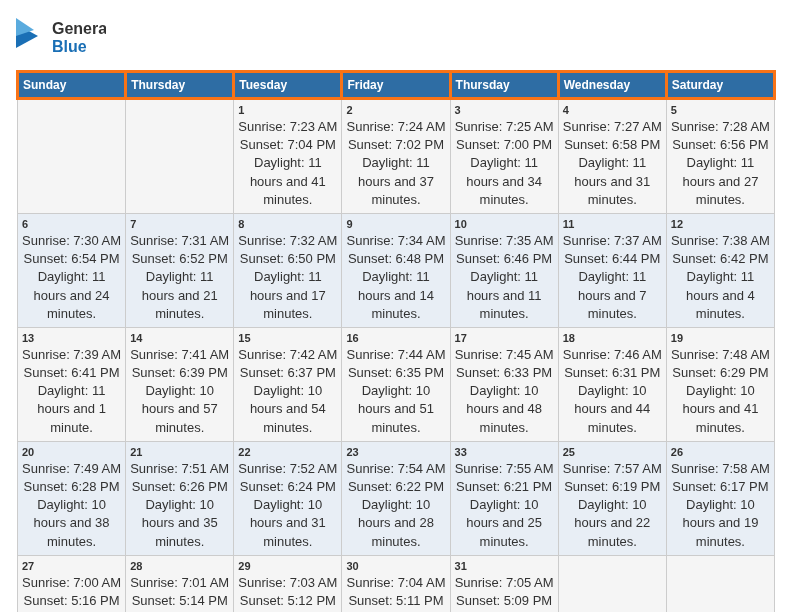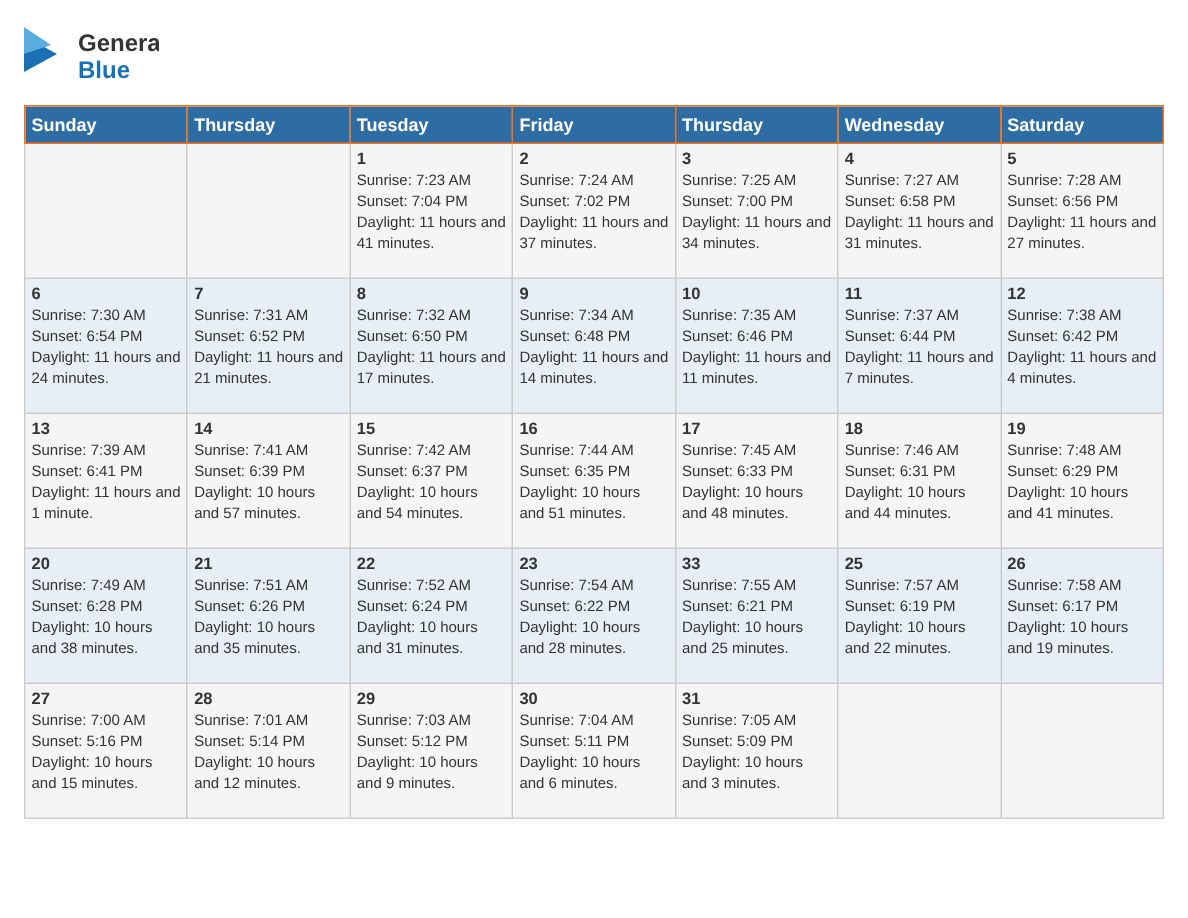--- a/index.html
+++ b/index.html
@@ -39,21 +39,21 @@
       border-collapse: collapse;
       table-layout: fixed;
     }
     thead tr th {
       background-color: #2e6da4;
       color: #fff;
       font-size: 12px;
       font-weight: bold;
       padding: 5px 4px;
       text-align: left;
-      border: 1px solid #f97316;
+      border: 3px solid #f97316;
     }
     tbody tr td {
       border: 1px solid #ccc;
       vertical-align: top;
       padding: 4px;
       font-size: 10px;
       color: #333;
       height: 90px;
     }
     tbody tr:nth-child(odd) td {
@@ -62,23 +62,24 @@
     tbody tr:nth-child(even) td {
       background-color: #e8eef5;
     }
     .day-number {
       font-size: 11px;
       font-weight: bold;
       display: block;
       margin-bottom: 2px;
     }
     .cell-detail {
-      font-size: 10px;
+      font-size: 13px;
       line-height: 1.4;
       color: #333;
+      text-align: center;
     }
   </style>
 </head>
 <body>
 
 <div class="header">
   <div class="logo">
       <svg width="90" height="42">
         <text x="36" y="18" font-size="16" font-weight="bold" fill="#333" font-family="Arial">General</text>
         <text x="36" y="36" font-size="16" font-weight="bold" fill="#1a6fb5" font-family="Arial">Blue</text>

